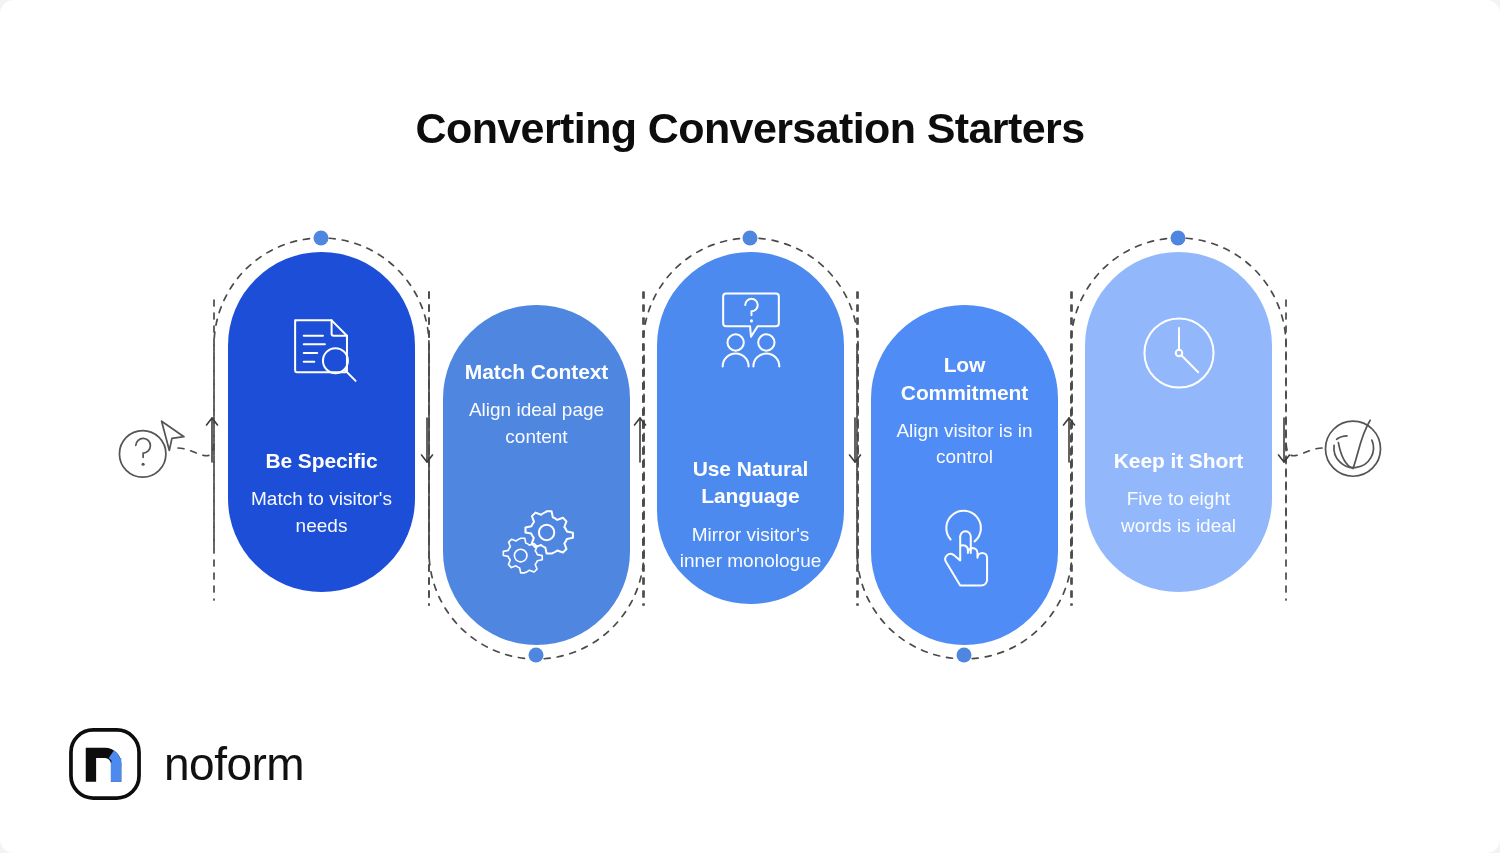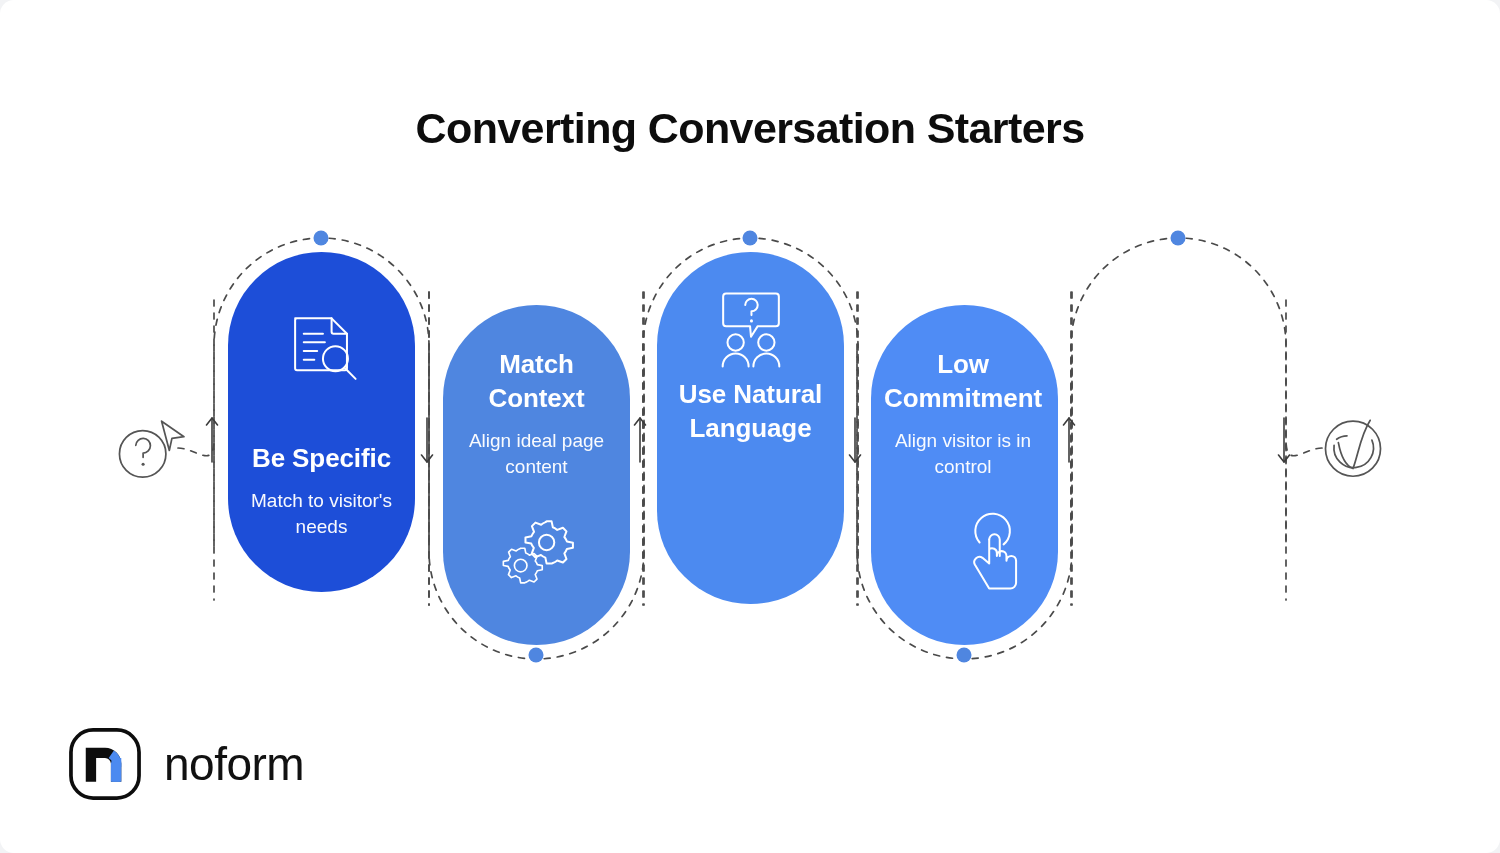--- a/index.html
+++ b/index.html
@@ -62,21 +62,21 @@
     display: flex;
     align-items: center;
     justify-content: center;
     flex: 0 0 auto;
   }
   .card-icon svg { width: 100%; height: 100%; display: block; }
 
   .card-text { flex: 0 0 auto; }
 
   .card-title {
-    font-size: 26px;
+    font-size: 21px;
     font-weight: bold;
     line-height: 1.3;
     letter-spacing: -0.1px;
     margin: 0;
   }
   .card-desc {
     font-size: 19px;
     font-weight: 400;
     line-height: 1.38;
     margin: 12px 0 0 0;
@@ -195,51 +195,66 @@
           <circle cx="0" cy="0" r="8"></circle>
         </g>
         <g transform="translate(33,62) scale(0.82)">
           <path d="M0,-22 l5.2,0 1.3,6.2 a16 16 0 0 1 4.6,2.7 l5.9,-2.2 3.7,3.7 -2.2,5.9 a16 16 0 0 1 2.7,4.6 l6.2,1.3 0,5.2 -6.2,1.3 a16 16 0 0 1 -2.7,4.6 l2.2,5.9 -3.7,3.7 -5.9,-2.2 a16 16 0 0 1 -4.6,2.7 L5.2,22 0,22 -1.3,15.8 a16 16 0 0 1 -4.6,-2.7 l-5.9,2.2 -3.7,-3.7 2.2,-5.9 a16 16 0 0 1 -2.7,-4.6 L-22,0 l0,-5.2 6.2,-1.3 a16 16 0 0 1 2.7,-4.6 l-2.2,-5.9 3.7,-3.7 5.9,2.2 a16 16 0 0 1 4.6,-2.7 z"></path>
           <circle cx="0" cy="0" r="8"></circle>
         </g>
       </svg>
     </div>
   </div>
 
-  <div class="card icon-top" style="left: 657px; top: 252px; width: 187px; height: 352px; background: rgb(76, 138, 240); justify-content: flex-start;">
+  <div class="card icon-top" style="left: 657px; top: 252px; width: 187px; height: 352px; background: rgb(76, 138, 240); justify-content: space-between;">
     <div class="card-icon">
       <svg viewBox="0 0 100 100" fill="none" stroke="#ffffff" stroke-width="2.1" stroke-linecap="round" stroke-linejoin="round">
         <path d="M24 12 h52 a3 3 0 0 1 3 3 v28 a3 3 0 0 1 -3 3 H57 l-7 11 -1 -11 H24 a3 3 0 0 1 -3 -3 V15 a3 3 0 0 1 3 -3 z"></path>
         <path d="M44 24 a6.5 6.5 0 1 1 6.5 6.5 v4"></path>
         <circle cx="50.5" cy="40.5" r="1.6" fill="#ffffff" stroke="none"></circle>
         <circle cx="34" cy="63" r="8.5"></circle>
         <path d="M20.5 88 a13.5 13.5 0 0 1 27 0"></path>
         <circle cx="66" cy="63" r="8.5"></circle>
         <path d="M52.5 88 a13.5 13.5 0 0 1 27 0"></path>
       </svg>
     </div>
     <div class="card-text">
       <p class="card-title">Use Natural Language</p>
-    </div>
-  </div>
-
-  <div class="card icon-bottom" style="left: 871px; top: 305px; width: 187px; height: 340px; background: rgb(79, 140, 245); justify-content: space-around; align-items: flex-end;">
+      <p class="card-desc">Mirror visitor's inner monologue</p>
+    </div>
+  </div>
+
+  <div class="card icon-bottom" style="left: 871px; top: 305px; width: 187px; height: 340px; background: rgb(79, 140, 245); justify-content: space-around;">
     <div class="card-text">
       <p class="card-title">Low Commitment</p>
       <p class="card-desc">Align visitor is in control</p>
     </div>
     <div class="card-icon">
       <svg viewBox="0 0 100 100" fill="none" stroke="#ffffff" stroke-width="2.1" stroke-linecap="round" stroke-linejoin="round">
         <path d="M60 40 a18 18 0 1 0 -25 -2"></path>
         <path d="M45 35 v25 l-7 -6 a5.5 5.5 0 0 0 -8 7 L45 86 h22 a6 6 0 0 0 6 -6 V57 a5 5 0 0 0 -10 0 v-5 a5 5 0 0 0 -10 0 v-3 a5 5 0 0 0 -8 -4"></path>
         <path d="M45 35 a5.5 5.5 0 0 1 11 0 v17"></path>
       </svg>
     </div>
   </div>
 
+  <div class="card icon-top" style="left: 1085px; top: 252px; width: 187px; height: 340px; background: rgb(146, 184, 251); justify-content: space-around;">
+    <div class="card-icon">
+      <svg viewBox="0 0 100 100" fill="none" stroke="#ffffff" stroke-width="2.1" stroke-linecap="round" stroke-linejoin="round">
+        <circle cx="50" cy="50" r="36"></circle>
+        <circle cx="50" cy="50" r="3.4"></circle>
+        <path d="M50 46.6 V24"></path>
+        <path d="M52.4 52.4 L70 70"></path>
+      </svg>
+    </div>
+    <div class="card-text">
+      <p class="card-title">Keep it Short</p>
+      <p class="card-desc">Five to eight words is ideal</p>
+    </div>
+  </div>
 
   <div class="side-deco" id="deco-left" style="left: 110px; top: 404px;">
     <svg viewBox="0 0 100 100" fill="none" stroke="#555555" stroke-width="2" stroke-linecap="round" stroke-linejoin="round">
       <circle cx="38" cy="58" r="27"></circle>
       <path d="M30 48 a8.5 8.5 0 1 1 8.5 9 v5"></path>
       <circle cx="38.5" cy="70" r="1.8" fill="#555555" stroke="none"></circle>
       <path d="M60 20 L86 38 L72 40 L69 54 Z"></path>
     </svg>
   </div>
 

